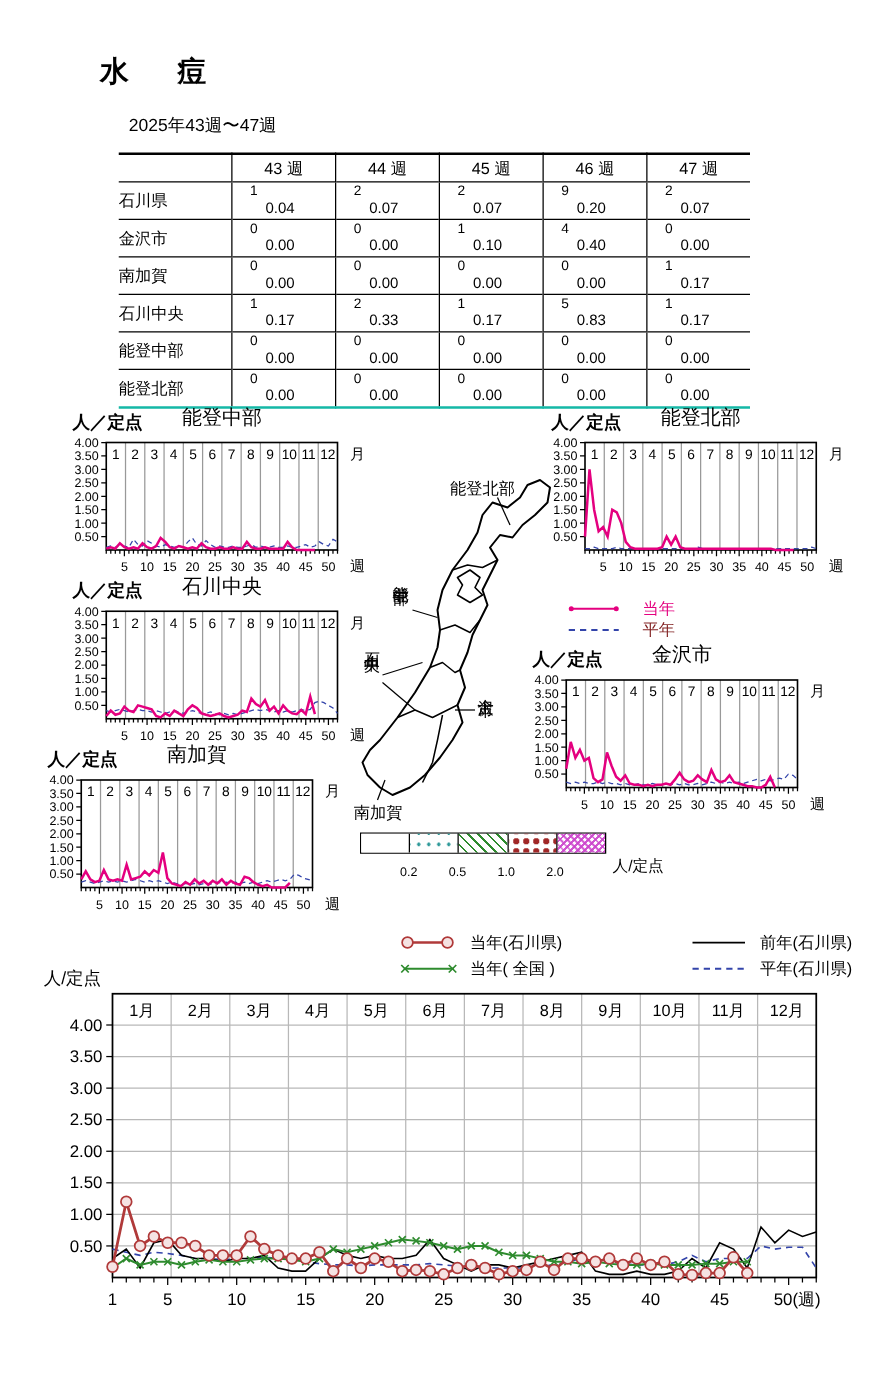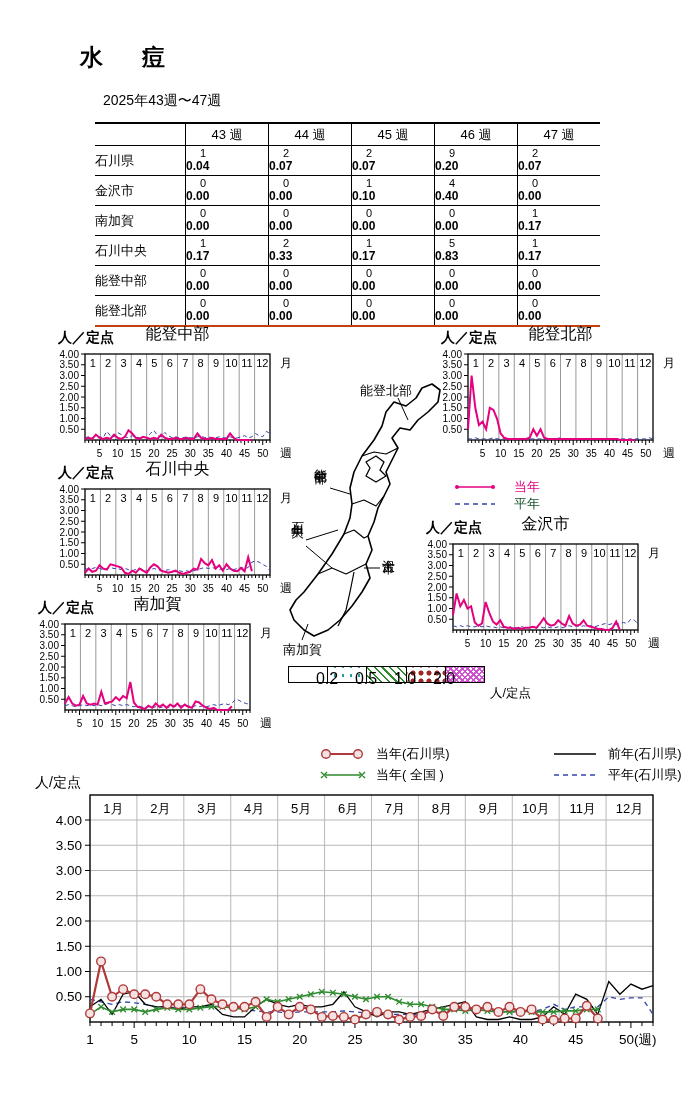--- a/index.html
+++ b/index.html
@@ -4,54 +4,54 @@
 <style>
   html,body{margin:0;padding:0;background:#fff;}
   .page{position:relative;width:700px;height:1100px;background:#fff;overflow:hidden;
         font-family:"Liberation Sans","DejaVu Sans",sans-serif;color:#000;}
   .abs{position:absolute;}
   .title{left:80px;top:42px;font-size:23px;letter-spacing:8px;font-weight:600;}
   .period{left:103px;top:92px;font-size:14px;}
   .note{left:437px;top:80px;font-size:11px;line-height:15px;}
   
   table.wk{position:absolute;left:95px;top:122px;border-collapse:collapse;
-           border-top:2px solid #000;border-bottom:2px solid #c2410c;table-layout:fixed;}
+           border-top:2px solid #000;border-bottom:2px solid #14b8a6;table-layout:fixed;}
   table.wk tr{border-bottom:1.5px solid #000;}
   table.wk th,table.wk td{padding:0;margin:0;}
   table.wk td+td, table.wk th+th{border-left:1.2px solid #000;}
   th.corner{width:90px;}
   th.wkh{width:82px;font-size:13px;font-weight:normal;height:21px;text-align:center;}
   td.region{font-size:13px;padding-left:8px;height:29px;}
   td.cell .cnt{font-size:11px;text-align:left;padding:1px 0 0 14px;height:13px;line-height:12px;}
-  td.cell .rate{font-size:12px;font-weight:bold;text-align:left;padding:0 6px 1px 0;height:14px;line-height:13px;}
+  td.cell .rate{font-size:12px;font-weight:normal;text-align:center;padding:0 6px 1px 0;height:14px;line-height:13px;}
   
   .schart{width:292px;height:142px;}
   .sc-ylabel{position:absolute;left:28px;top:1px;font-size:14px;font-weight:bold;}
   .sc-title{position:absolute;left:55px;top:-4px;width:185px;text-align:center;font-size:16px;}
   .sc-svg{position:absolute;left:0;top:18px;}
   
   .midleg{left:452px;top:478px;font-size:13px;line-height:17px;}
   .midleg .row{display:flex;align-items:center;gap:16px;height:17px;}
   .tonen-txt{color:#E4007F;}
-  .heinen-txt{color:#14532d;}
+  .heinen-txt{color:#7f1d1d;}
   
   .maplab{font-size:13px;line-height:14px;}
   .vert{writing-mode:vertical-rl;text-orientation:upright;letter-spacing:1px;}
   
   .scalebar{left:288px;top:666px;width:270px;height:34px;}
   .bar{position:absolute;left:0;top:0;width:195px;height:15px;border:1.2px solid #000;display:flex;}
   .seg{flex:1 1 0;border-left:1.2px solid #000;height:100%;}
   .seg:first-child{border-left:none;}
   .seg1{background:#fff;}
   .seg2{background-color:#fff;background-image:radial-gradient(circle,#2E9999 1.2px,transparent 1.4px);background-size:8px 9px;background-position:3px 4px;}
   .seg3{background:repeating-linear-gradient(45deg,#fff 0 4px,#2E8B2E 4px 5.5px);}
   .seg4{background-color:#fff;background-image:radial-gradient(circle,#A02828 2.4px,transparent 2.7px);background-size:8px 8px;background-position:2px 2px;}
   .seg5{background:repeating-linear-gradient(45deg,rgba(204,68,204,.9) 0 1.5px,transparent 1.5px 4px),
                repeating-linear-gradient(-45deg,rgba(204,68,204,.9) 0 1.5px,#fff 1.5px 4px);}
-  .sb-lab{position:absolute;top:4px;font-size:16px;transform:translateX(-50%);}
+  .sb-lab{position:absolute;top:27px;font-size:10px;transform:translateX(-50%);}
   .sb-unit{position:absolute;top:19px;left:202px;font-size:12.5px;}
   
   .bigleg{left:318px;top:745px;display:grid;grid-template-columns:52px 168px 52px 140px;
           grid-row-gap:3px;grid-column-gap:6px;font-size:13px;align-items:center;}
   .big-ylabel{left:35px;top:774px;font-size:14px;}
 </style>
 </head>
 <body>
 
 <div class="page">

